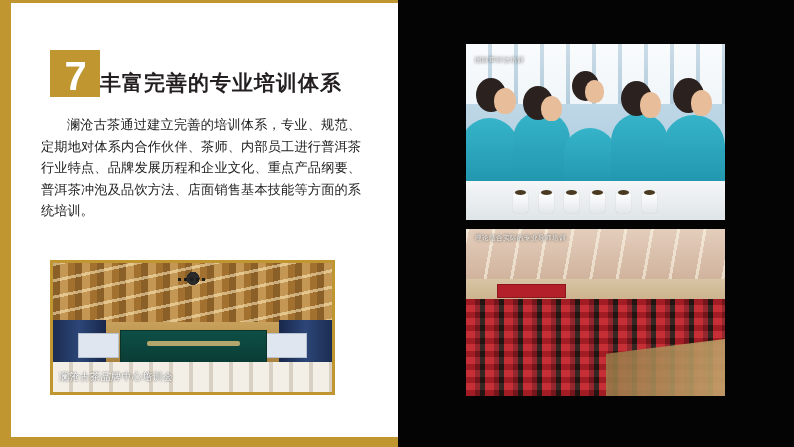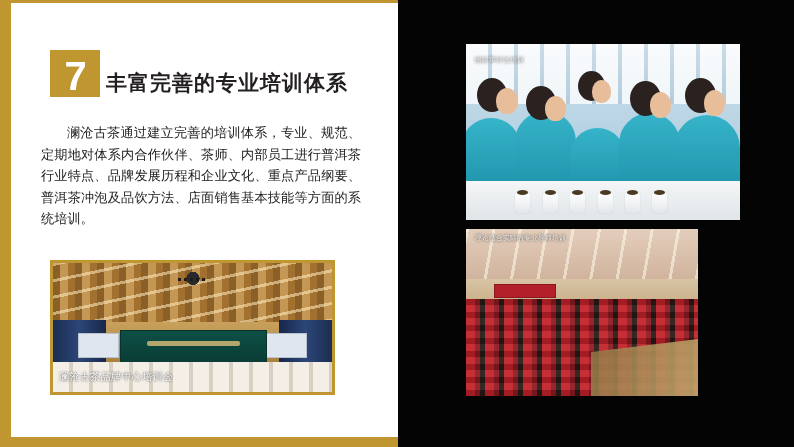--- a/index.html
+++ b/index.html
@@ -24,29 +24,29 @@
   .num-box{
     width:50px;height:47px;background:#bf9630;
     display:flex;align-items:flex-end;justify-content:center;
     box-sizing:border-box;
   }
   .num-box .num{
     color:#ffffff;font-size:40px;line-height:0.95;font-weight:700;
     letter-spacing:-1px;padding-bottom:2px;font-family:"Liberation Sans",sans-serif;
   }
   .title-text{
-    margin-left:6px;color:#231f20;font-size:21px;font-weight:700;
+    color:#231f20;font-size:21px;font-weight:700;
     letter-spacing:1px;line-height:1;padding-bottom:3px;
     font-family:"DejaVu Sans","Liberation Sans",sans-serif;
     white-space:nowrap;
   }
 
   
   .body-text{
-    position:absolute;left:41px;top:122px;width:320px;
+    position:absolute;left:41px;top:114px;width:320px;
     color:#1d1d1d;font-size:13.2px;line-height:21.5px;
     text-indent:26px;text-align:justify;
     font-family:"DejaVu Sans","Liberation Sans",sans-serif;
   }
 
   
   .photo-left{
     position:absolute;left:50px;top:260px;width:285px;height:135px;
     border:3px solid #bf9630;box-sizing:border-box;background:#2b2b2b;overflow:hidden;
   }
@@ -80,22 +80,22 @@
   .pl-chand:after{content:"";position:absolute;left:0;top:10px;width:30px;height:3px;
     background:repeating-linear-gradient(90deg,#1c1c1c 0 3px,rgba(0,0,0,0) 3px 6px);}
   .pl-caption{
     position:absolute;left:6px;bottom:8px;color:#ffffff;font-size:10px;
     font-family:"DejaVu Sans",sans-serif;letter-spacing:.4px;
     text-shadow:0 0 2px rgba(0,0,0,.9);
   }
   .pl-caption-line{position:absolute;left:6px;bottom:18px;width:52px;height:1px;background:rgba(255,255,255,.85);}
 
   
-  .photo-r-top{position:absolute;left:466px;top:44px;width:259px;height:176px;overflow:hidden;background:#274b66;padding-left:15px;}
-  .photo-r-bot{position:absolute;left:466px;top:229px;width:232px;height:167px;overflow:hidden;background:#6a2f2a;}
+  .photo-r-top{position:absolute;left:466px;top:44px;width:259px;height:176px;overflow:hidden;background:#274b66;}
+  .photo-r-bot{position:absolute;left:466px;top:229px;width:259px;height:167px;overflow:hidden;background:#6a2f2a;}
 
   
   .tr-bg{position:absolute;inset:0;background:linear-gradient(#cfe2ee,#9fc3d8);}
   .tr-window{position:absolute;left:0;top:0;width:100%;height:34%;
     background:linear-gradient(#e9f2f8,#c2d9e7);}
   .tr-window:after{content:"";position:absolute;left:0;top:0;width:100%;height:100%;
     background:repeating-linear-gradient(90deg,rgba(255,255,255,.75) 0 22px,rgba(150,180,200,.35) 22px 26px);}
   .tr-people{position:absolute;left:0;top:14%;width:100%;height:70%;}
   .tr-p{position:absolute;bottom:0;border-radius:34px 34px 4px 4px;
     background:linear-gradient(#36b4c9,#1f93ab);}

